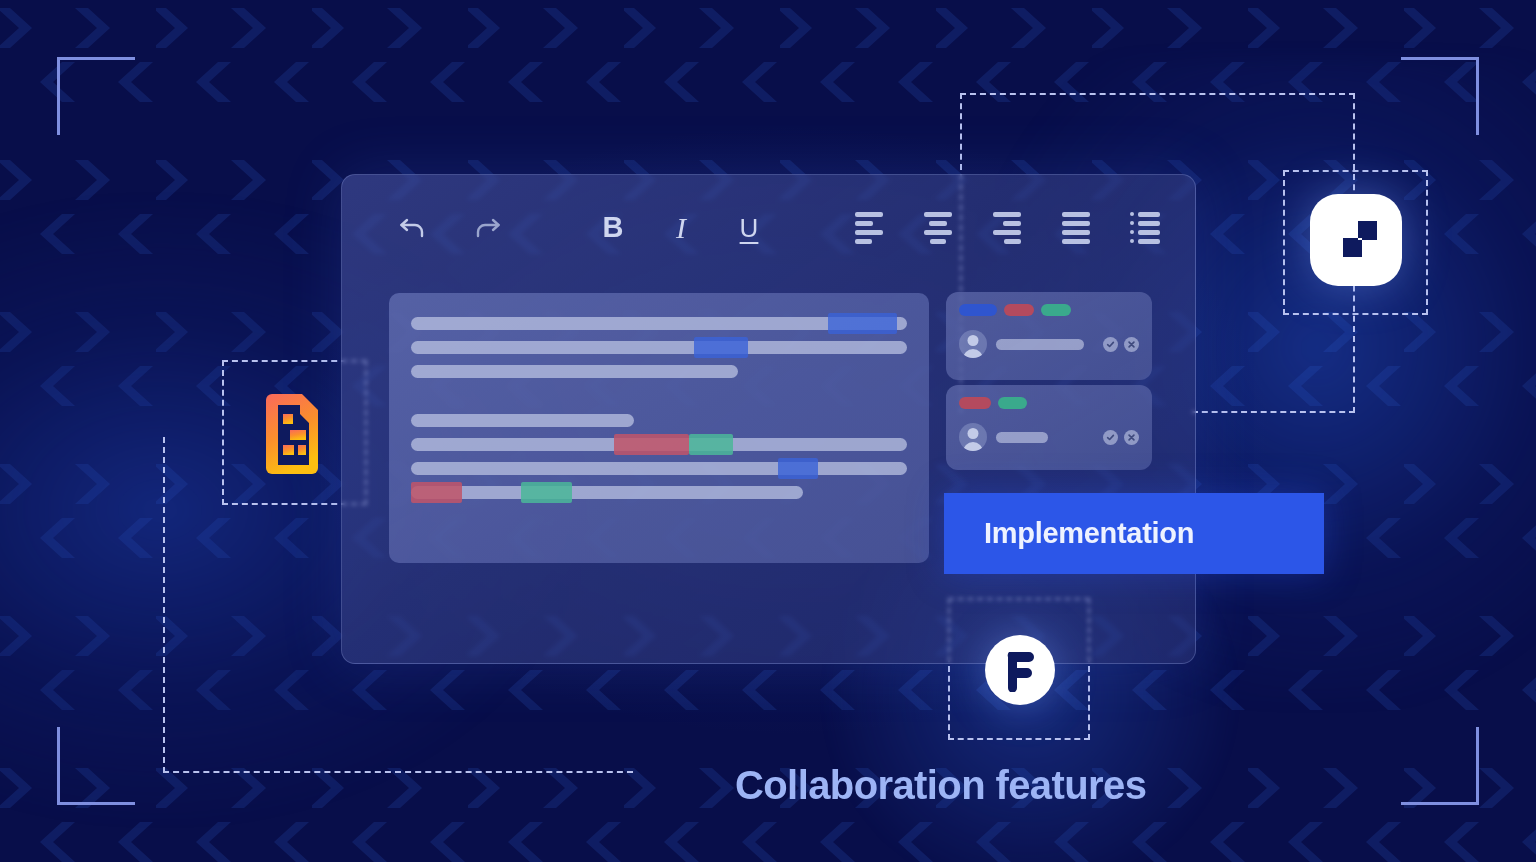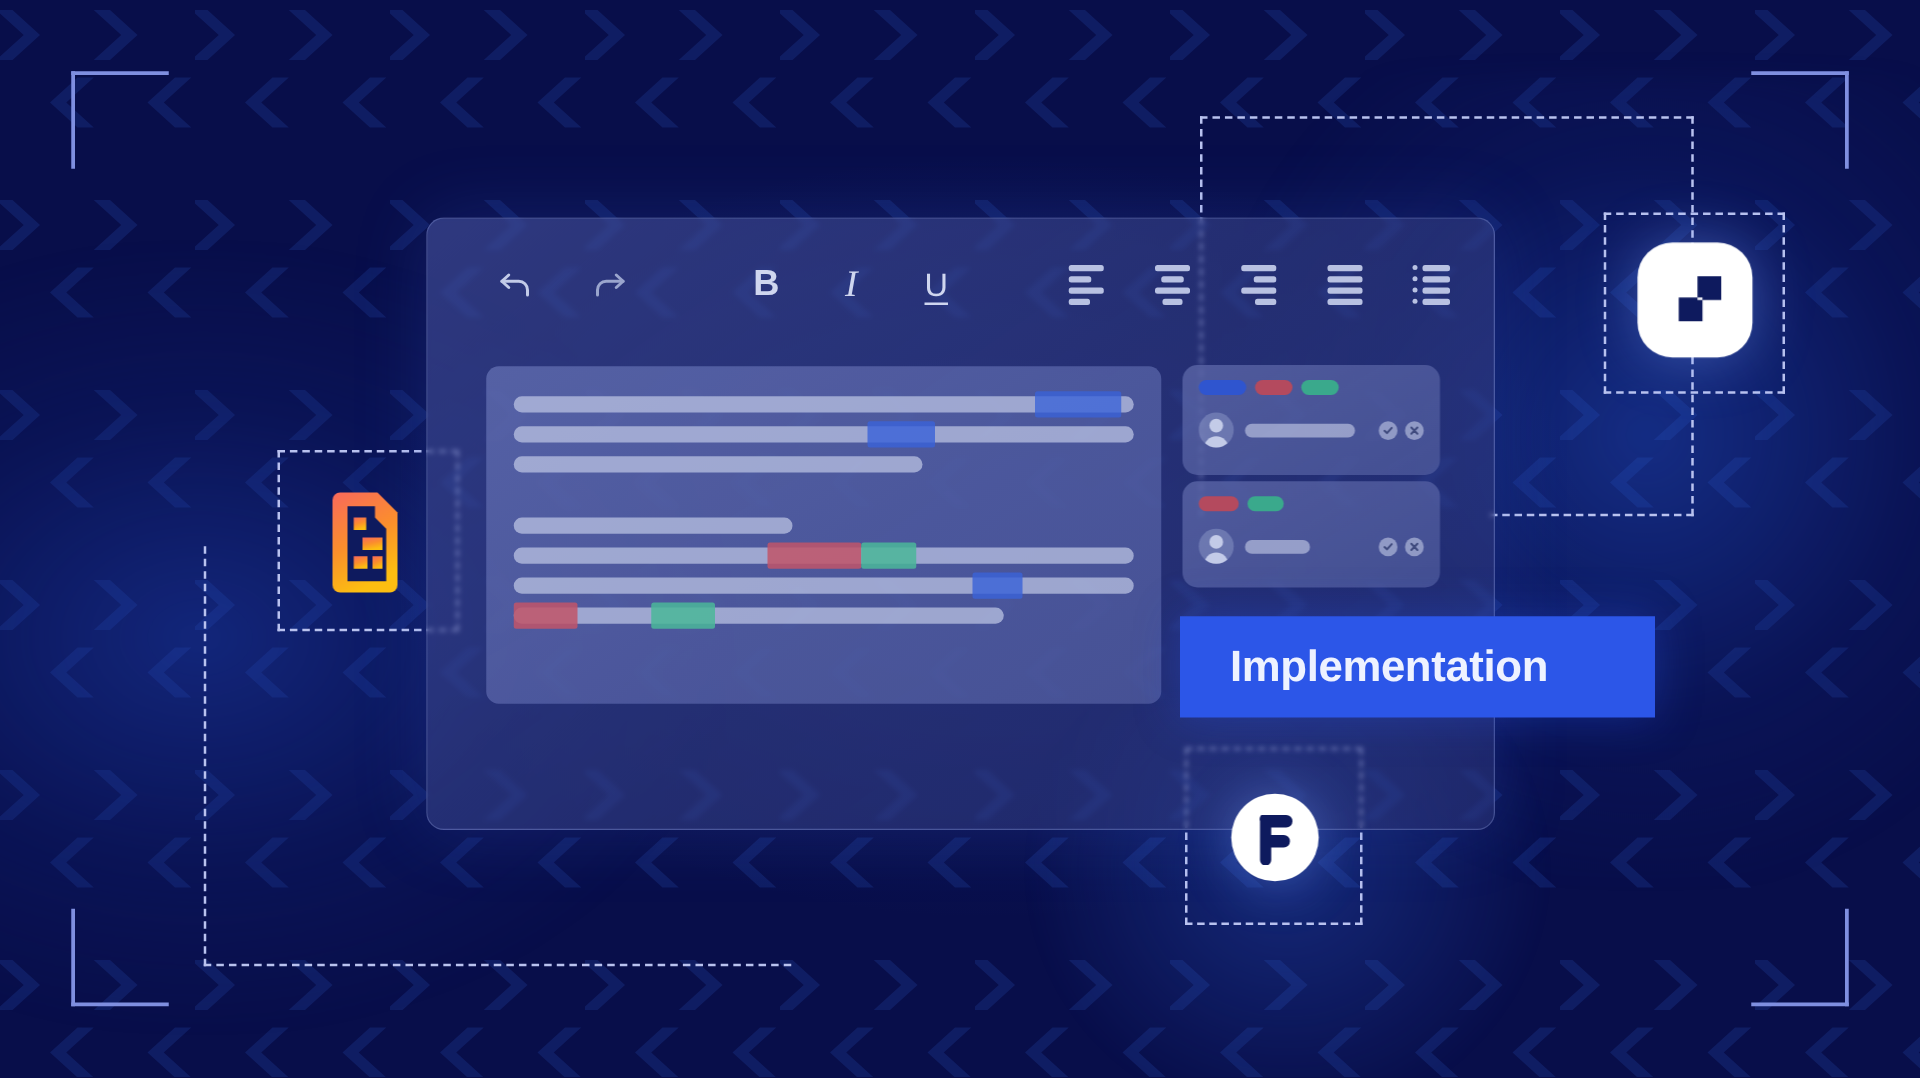--- a/index.html
+++ b/index.html
@@ -175,21 +175,21 @@
   .circ-btn svg{ display:block; }
 
   
   #implementation-badge{
     position:absolute; left:944px; top:493px; width:380px; height:81px;
     background:#2c56e8;
     display:flex; align-items:center; padding-left:40px;
     box-shadow:0 0 36px rgba(44,86,232,.35);
   }
   #implementation-badge span{
-    color:#eef2ff; font-size:35px; font-weight:700; letter-spacing:-.3px;
+    color:#eef2ff; font-size:29px; font-weight:700; letter-spacing:-.3px;
   }
   #doc-title{
     position:absolute; left:393px; top:588px;
     color:#9db4f5; font-size:40px; font-weight:700; letter-spacing:-.6px;
   }
 
   
   #logo-square{
     position:absolute; left:1310px; top:194px; width:92px; height:92px;
     border-radius:28px; background:#ffffff;
@@ -356,20 +356,21 @@
     </div>
     <div class="txtline" style="width:100%;">
       <span class="hl" style="left:74%; width:8%; background:rgba(58,99,216,.82);"></span>
     </div>
     <div class="txtline" style="width:79%;">
       <span class="hl" style="left:0%; width:13%; background:rgba(192,85,106,.86);"></span>
       <span class="hl" style="left:28%; width:13%; background:rgba(76,183,154,.86);"></span>
     </div>
   </div>
 
+  <div id="doc-title">Collaboration features</div>
 </div>
 
 <div id="comment-card-1" class="comment-card">
   <div class="tagrow">
     <span class="tag" style="width:38px;background:#2f55cf;"></span>
     <span class="tag" style="width:30px;background:#b44a5e;"></span>
     <span class="tag" style="width:30px;background:#3aa98c;"></span>
   </div>
   <div class="cmt-body">
     <div class="avatar">

